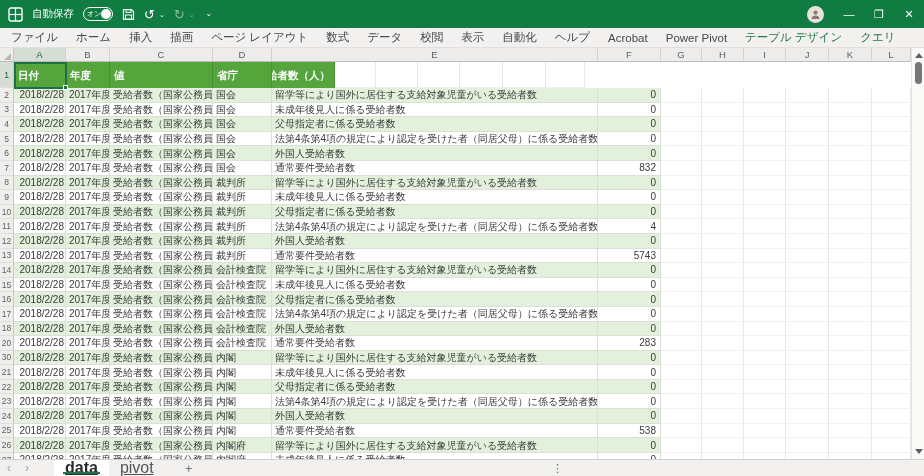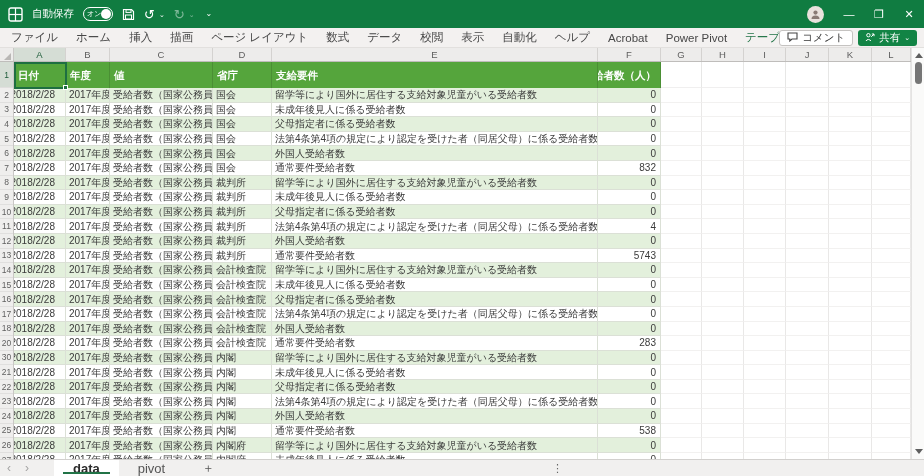--- a/index.html
+++ b/index.html
@@ -50,37 +50,37 @@
   
   #sheet { position:absolute; left:14px; top:62px; width:897px; height:397px; background:#fff; overflow:hidden; }
   .hrow { display:flex; height:26px; }
   .hcell { background:#55A53C; color:#fff; font-weight:700; font-size:10.5px; display:flex; align-items:flex-end; padding:0 4px 5px 4px; border-right:1px solid rgba(0,0,0,.13); white-space:nowrap; overflow:hidden; }
   .hcell.num { justify-content:flex-end; }
   .hcell.ecell { background:#fff; border-right:1px solid #E7E7E6; border-bottom:1px solid #F0EFEF; }
   .row { display:flex; height:14.6px; }
   .cell { border-right:1px solid #DBE0D6; border-bottom:1px solid #DBE0D6; font-size:10px; line-height:13px; color:#3A3A3A; padding:0 3px; white-space:nowrap; overflow:hidden; display:flex; align-items:center; }
   .band .cell.t { background:#E3F0DC; }
   .plain .cell.t { background:#FFFFFF; }
-  .cell.c0 { justify-content:flex-end; padding-right:10px; }
+  .cell.c0 { justify-content:flex-end; padding-right:1px; }
   .cell.c5 { justify-content:flex-end; padding-right:4px; }
   .cell.empty { background:#fff; border-right:1px solid #E9E8E7; border-bottom:1px solid #F2F1F0; }
   #sel-a1 { position:absolute; left:0; top:0; width:53px; height:27px; border:2px solid #1E6F41; pointer-events:none; }
   #sel-a1 .handle { position:absolute; right:-3px; bottom:-3px; width:5px; height:5px; background:#1E6F41; border:1px solid #fff; }
 
   
   #vscroll { position:absolute; left:911px; top:48px; width:13px; height:411px; background:#FAFAF9; border-left:1px solid #E4E3E2; }
   .arr-up { position:absolute; left:3px; top:5px; width:0; height:0; border-left:4px solid transparent; border-right:4px solid transparent; border-bottom:5px solid #5F5F5F; }
   .arr-dn { position:absolute; left:3px; bottom:5px; width:0; height:0; border-left:4px solid transparent; border-right:4px solid transparent; border-top:5px solid #5F5F5F; }
   #vthumb { position:absolute; left:3px; top:14px; width:7px; height:22px; background:#767676; border-radius:4px; }
 
   
   #sheetbar { position:absolute; left:0; top:459px; width:924px; height:17px; background:#F1F0EF; border-top:1px solid #D2D0CE; display:flex; align-items:center; }
   .nav-arrow { color:#A3A3A3; font-size:12px; width:18px; text-align:center; }
   #tabs { display:flex; height:100%; margin-left:18px; }
-  .stab { padding:0 19px; display:flex; align-items:center; font-size:13px; color:#555; height:100%; position:relative; }
+  .stab { padding:0 11px; display:flex; align-items:center; font-size:16px; color:#555; height:100%; position:relative;text-decoration:underline; }
   .stab.active { background:#fff; color:#2B2B2B; font-weight:700; }
   .stab.active .ul { position:absolute; left:9px; right:9px; bottom:2px; height:2px; background:#217346; }
   .add-sheet { margin-left:18px; color:#555; font-size:12px; }
   .kebab { position:absolute; left:552px; color:#666; font-size:11px; letter-spacing:0; }
 </style>
 </head>
 <body>
 
 <div id="app">
 
@@ -138,41 +138,20 @@
         <span class="rtab">データ</span>
         <span class="rtab">校閲</span>
         <span class="rtab">表示</span>
         <span class="rtab">自動化</span>
         <span class="rtab">ヘルプ</span>
         <span class="rtab">Acrobat</span>
         <span class="rtab">Power Pivot</span>
         <span class="rtab ctx">テーブル デザイン</span>
         <span class="rtab ctx">クエリ</span>
       </div>
-    <div id="ribbon-right">
-      <span class="comment-btn">
-        <span>
-          <svg width="11" height="10" viewBox="0 0 11 10">
-              <path d="M1 1 h9 v6 h-5 l-2.2 2 v-2 h-1.8 z" fill="none" stroke="#444" stroke-width="1.1"></path>
-            </svg>
-        </span>
-        <span>コメント</span>
-      </span>
-      <span class="share-btn">
-        <span>
-          <svg width="10" height="10" viewBox="0 0 10 10">
-              <circle cx="3.4" cy="3.2" r="1.7" fill="none" stroke="#fff" stroke-width="1"></circle>
-              <path d="M1 9 a2.6 2.4 0 0 1 4.8 0" fill="none" stroke="#fff" stroke-width="1"></path>
-              <path d="M6.2 4.8 L9 2 M9 2 h-2.2 M9 2 v2.2" stroke="#fff" stroke-width="1" fill="none"></path>
-            </svg>
-        </span>
-        <span>共有</span>
-        <span class="chev">⌄</span>
-      </span>
-    </div>
   </div>
 
   <div id="colheaders">
     <div id="select-all">
         <span class="tri"></span>
       </div>
   <div class="colhdr sel" style="width: 52px;">A</div>
       <div class="colhdr" style="width: 44px;">B</div>
       <div class="colhdr" style="width: 103px;">C</div>
       <div class="colhdr" style="width: 59px;">D</div>
@@ -215,21 +194,20 @@
       <div class="rn">26</div>
       <div class="rn">27</div>
     </div>
 
   <div id="sheet">
     <div class="hrow">
       <div class="hcell" style="width:52px">日付</div>
       <div class="hcell" style="width:44px">年度</div>
       <div class="hcell" style="width:103px">値</div>
       <div class="hcell" style="width:59px">省庁</div>
-      <div class="hcell" style="width:326px">支給要件</div>
       <div class="hcell num" style="width:63px">受給者数（人）</div>
     <div class="hcell ecell" style="width: 41px;"></div>
         <div class="hcell ecell" style="width: 42px;"></div>
         <div class="hcell ecell" style="width: 42px;"></div>
         <div class="hcell ecell" style="width: 43px;"></div>
         <div class="hcell ecell" style="width: 43px;"></div>
         <div class="hcell ecell" style="width: 39px;"></div>
       </div>
     <div>
         <div class="row band">

